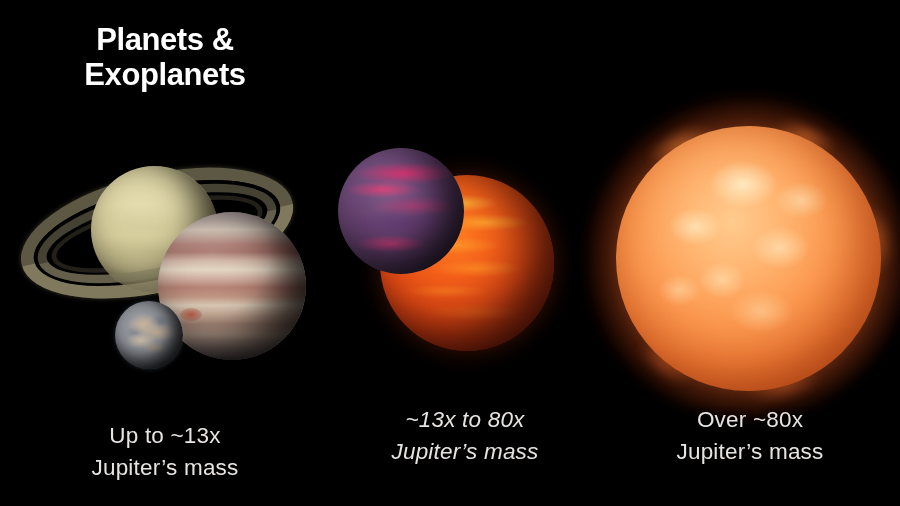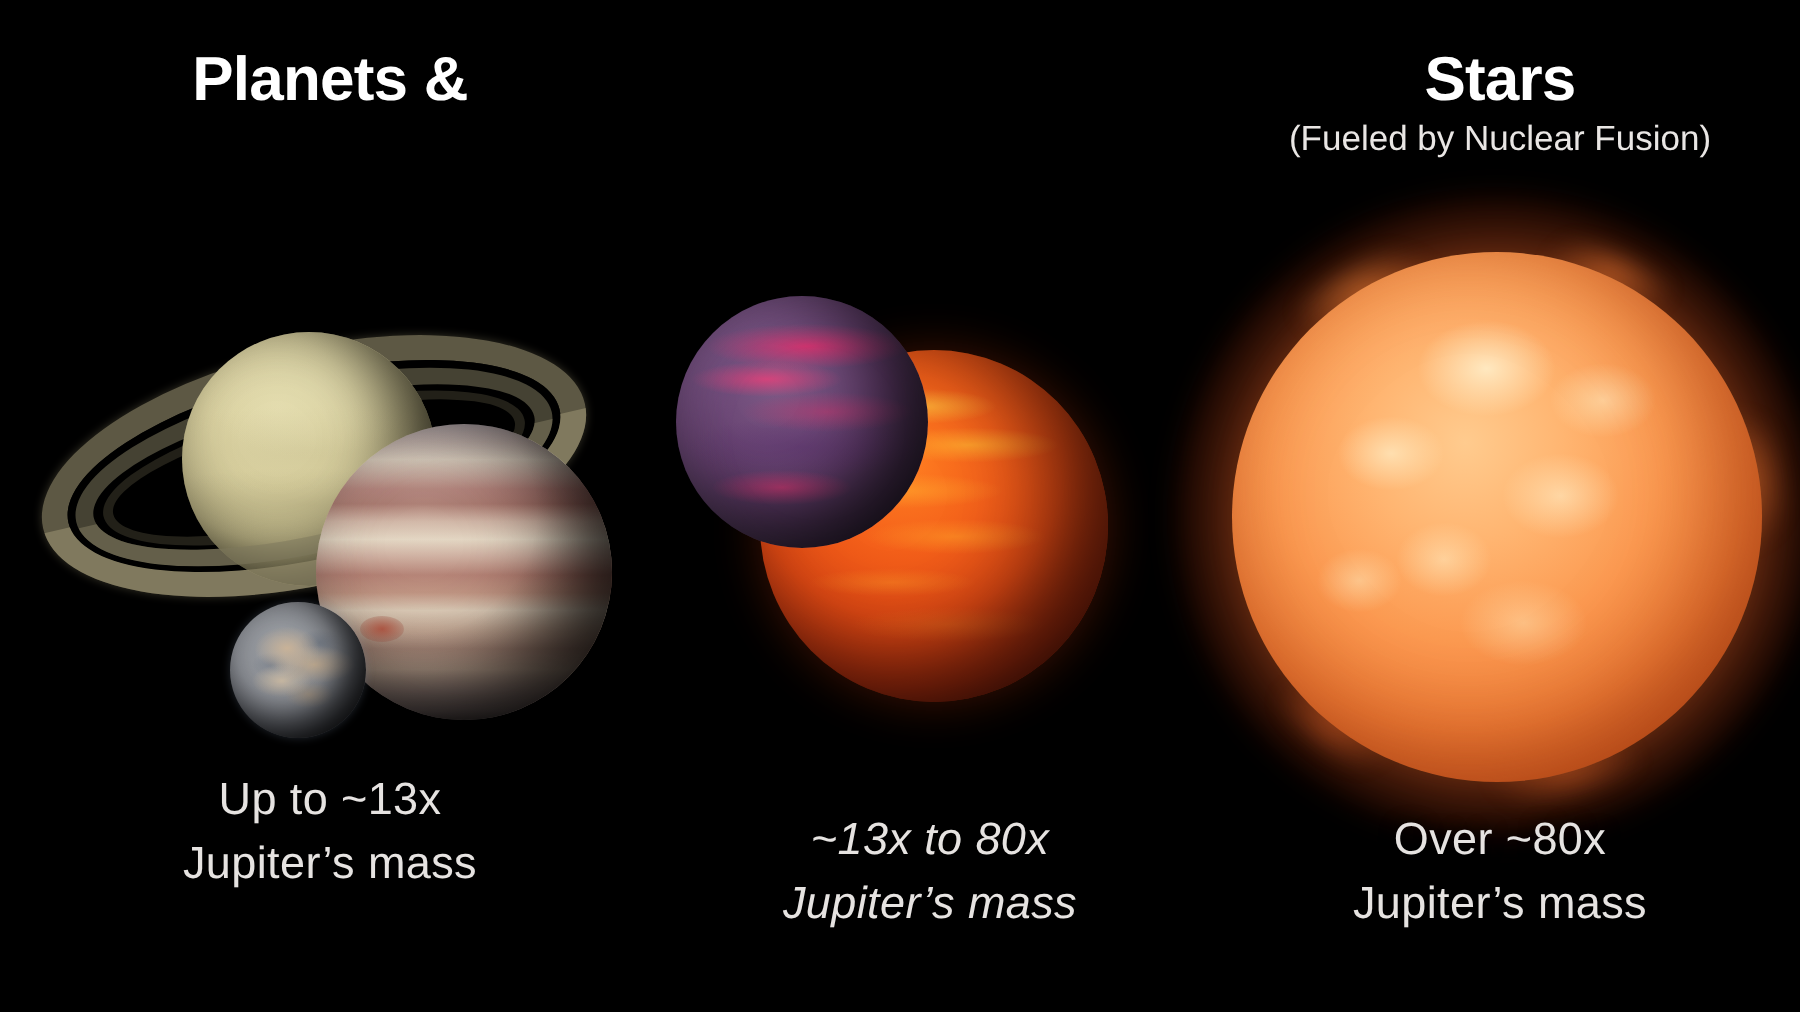--- a/index.html
+++ b/index.html
@@ -50,21 +50,21 @@
     position:absolute;left:0;right:0;
     text-align:center;
     color:#e6e3e1;
     font-weight:normal;
     font-size:22.5px;
     line-height:1.42;
     letter-spacing:.2px;
     text-shadow:0 0 8px rgba(0,0,0,.95);
     z-index:30;
   }
-  #c-planets{top:384px;text-align:center;}
+  #c-planets{top:420px;text-align:center;}
   #c-dwarfs{top:404px;font-style:italic;}
   #c-stars{top:404px;}
   .caption span{display:block;}
 
   
   .body{position:absolute;border-radius:50%;}
 
   
   #saturn-group{position:absolute;left:18px;top:160px;width:280px;height:160px;}
   .ring{
@@ -268,20 +268,21 @@
 </style>
 </head>
 <body>
 
 <div id="stage">
 
   <div class="col" id="col-planets">
 
     <div class="heading" id="h-planets">
       <span>Planets &amp;</span><br>
+      <span>Exoplanets</span>
     </div>
 
     <div id="saturn-group">
       <div class="ring" id="ring-outer"></div>
       <div class="ring" id="ring-inner"></div>
       <div class="ring" id="ring-faint"></div>
       <div class="ring" id="ring-gap"></div>
       <div class="body" id="saturn-body"></div>
       <div id="ring-front"></div>
       <div id="ring-front2"></div>
@@ -312,24 +313,20 @@
     </div>
   </div>
 
   <div class="body" id="dwarf-orange"></div>
   <div class="body" id="dwarf-purple">
     <div id="dwarf-purple-rim"></div>
   </div>
 
   <div class="col" id="col-stars">
 
-    <div class="heading" id="h-stars">
-      <span>Stars</span>
-      <span class="subheading">(Fueled by Nuclear Fusion)</span>
-    </div>
 
     <div class="caption" id="c-stars">
       <span>Over ~80x</span>
       <span>Jupiter’s mass</span>
     </div>
   </div>
 
   <div id="star-glow"></div>
   <div id="star-corona"></div>
   <div id="star-body">

